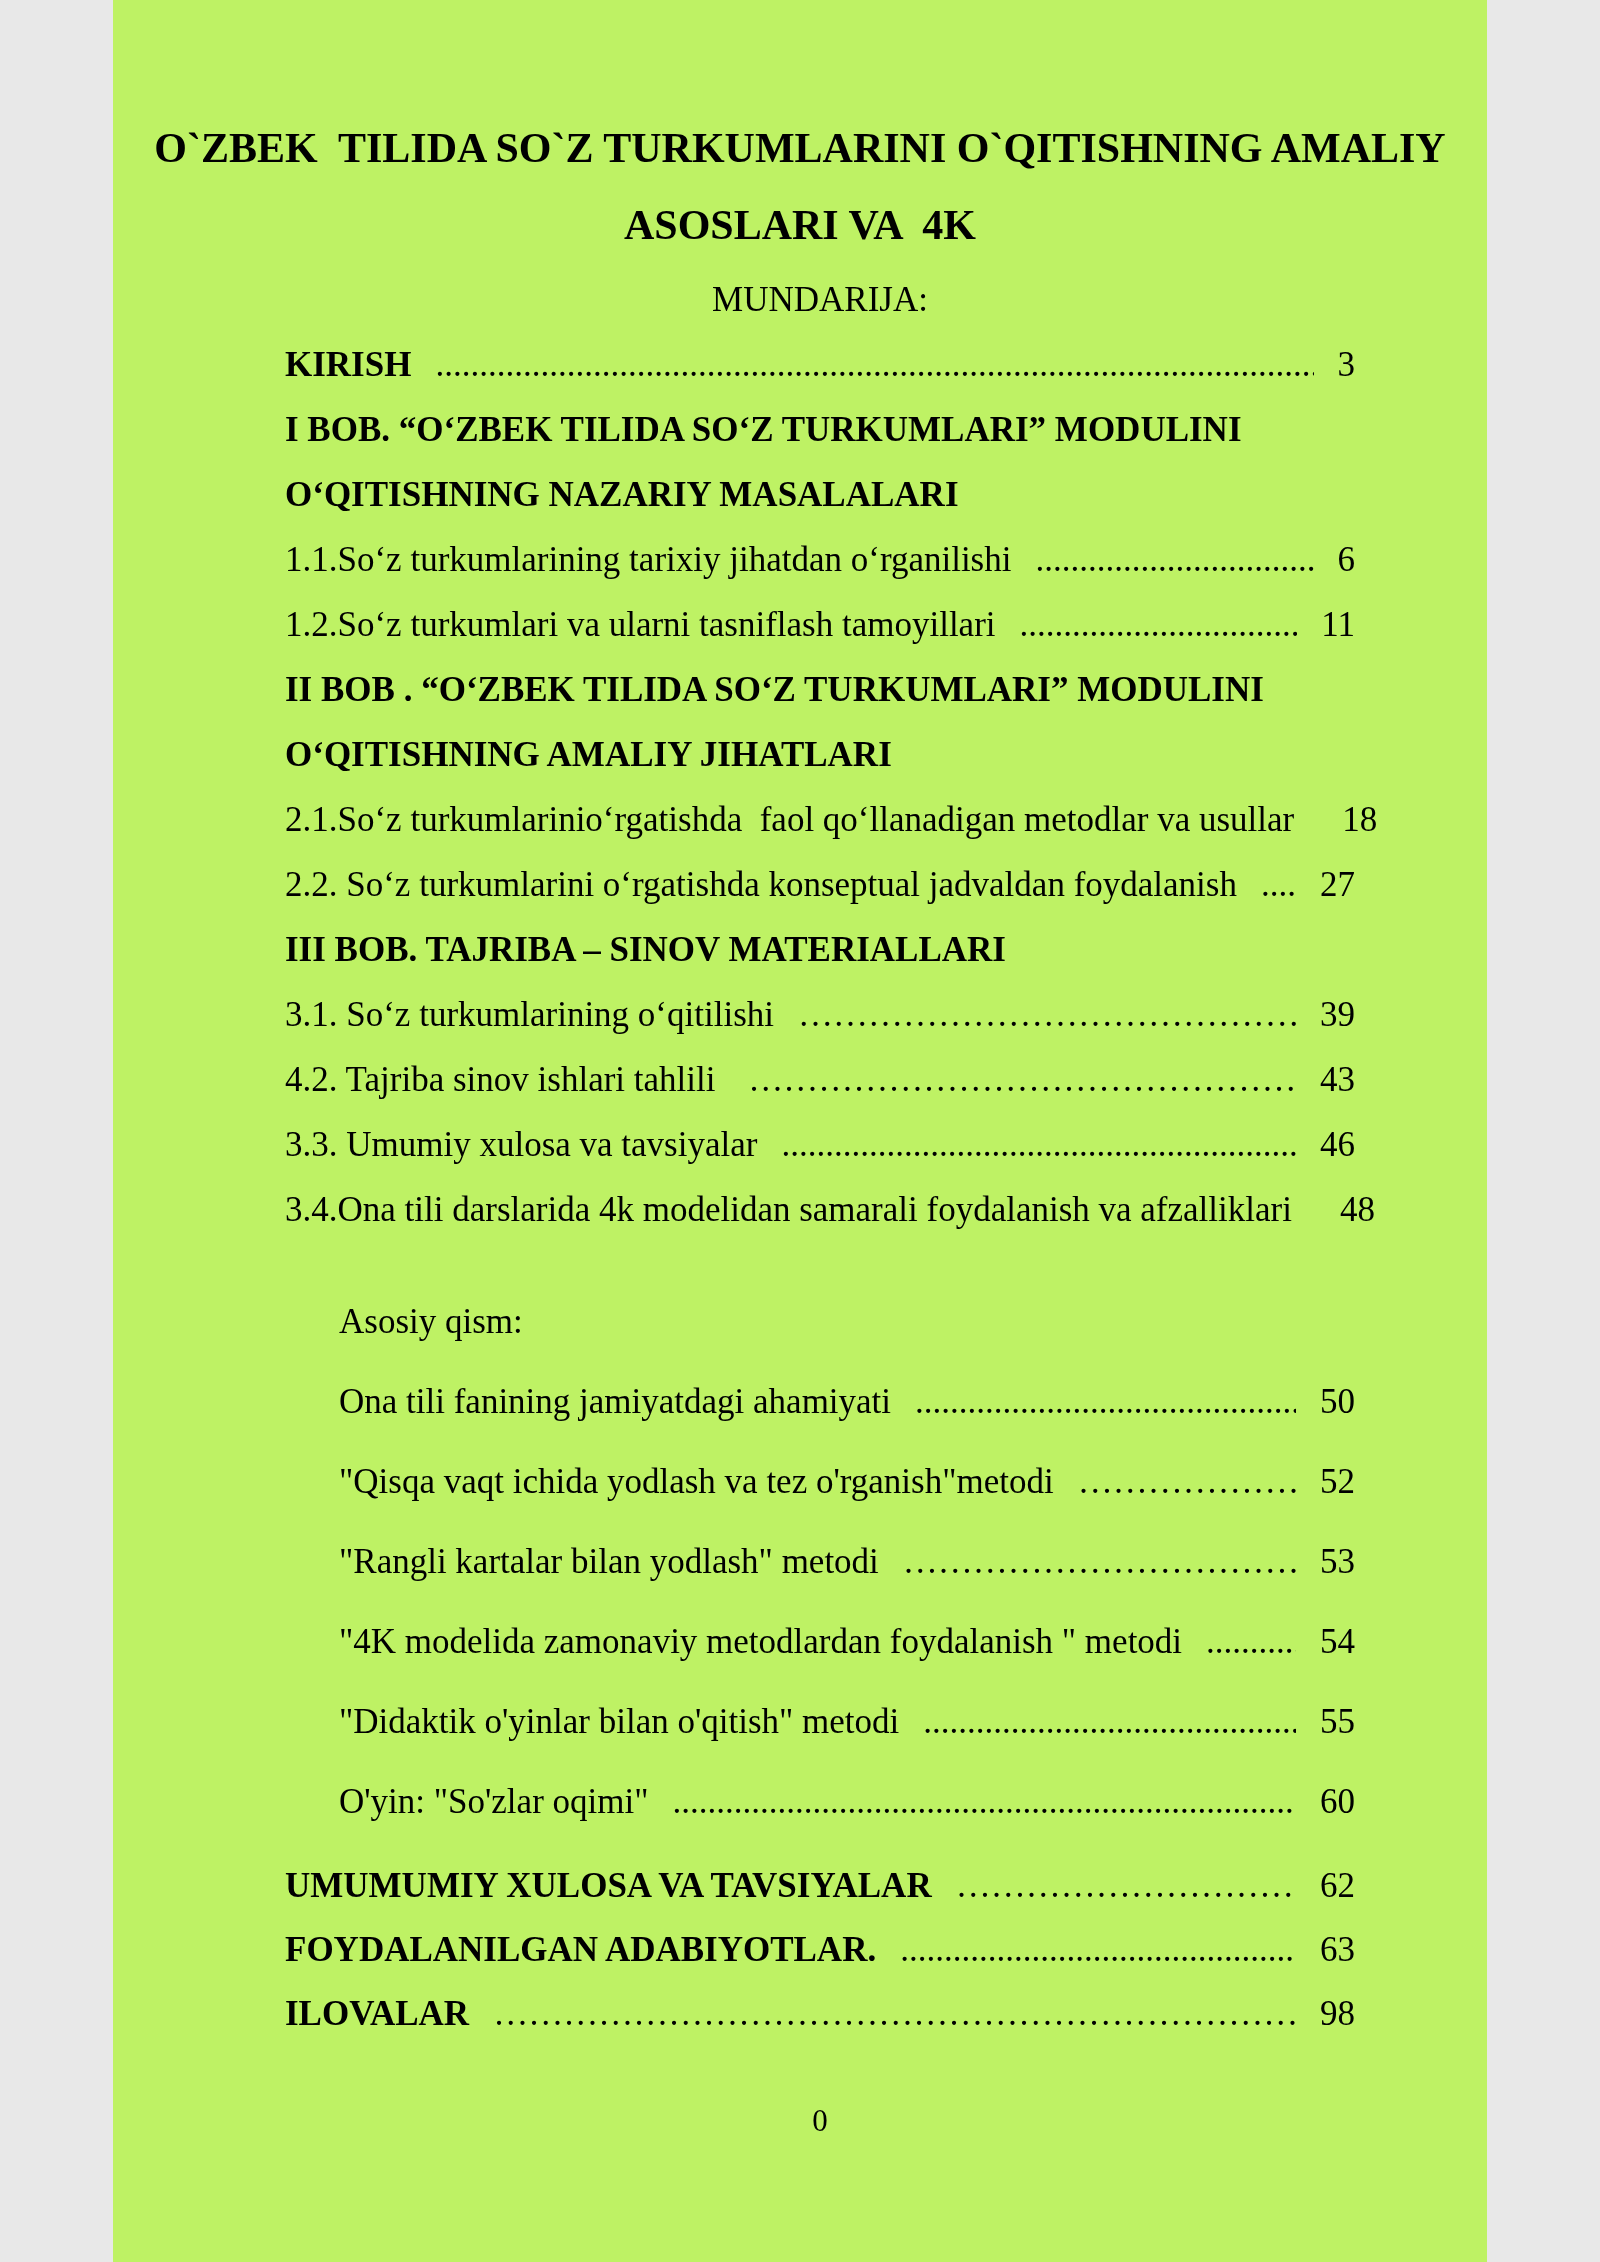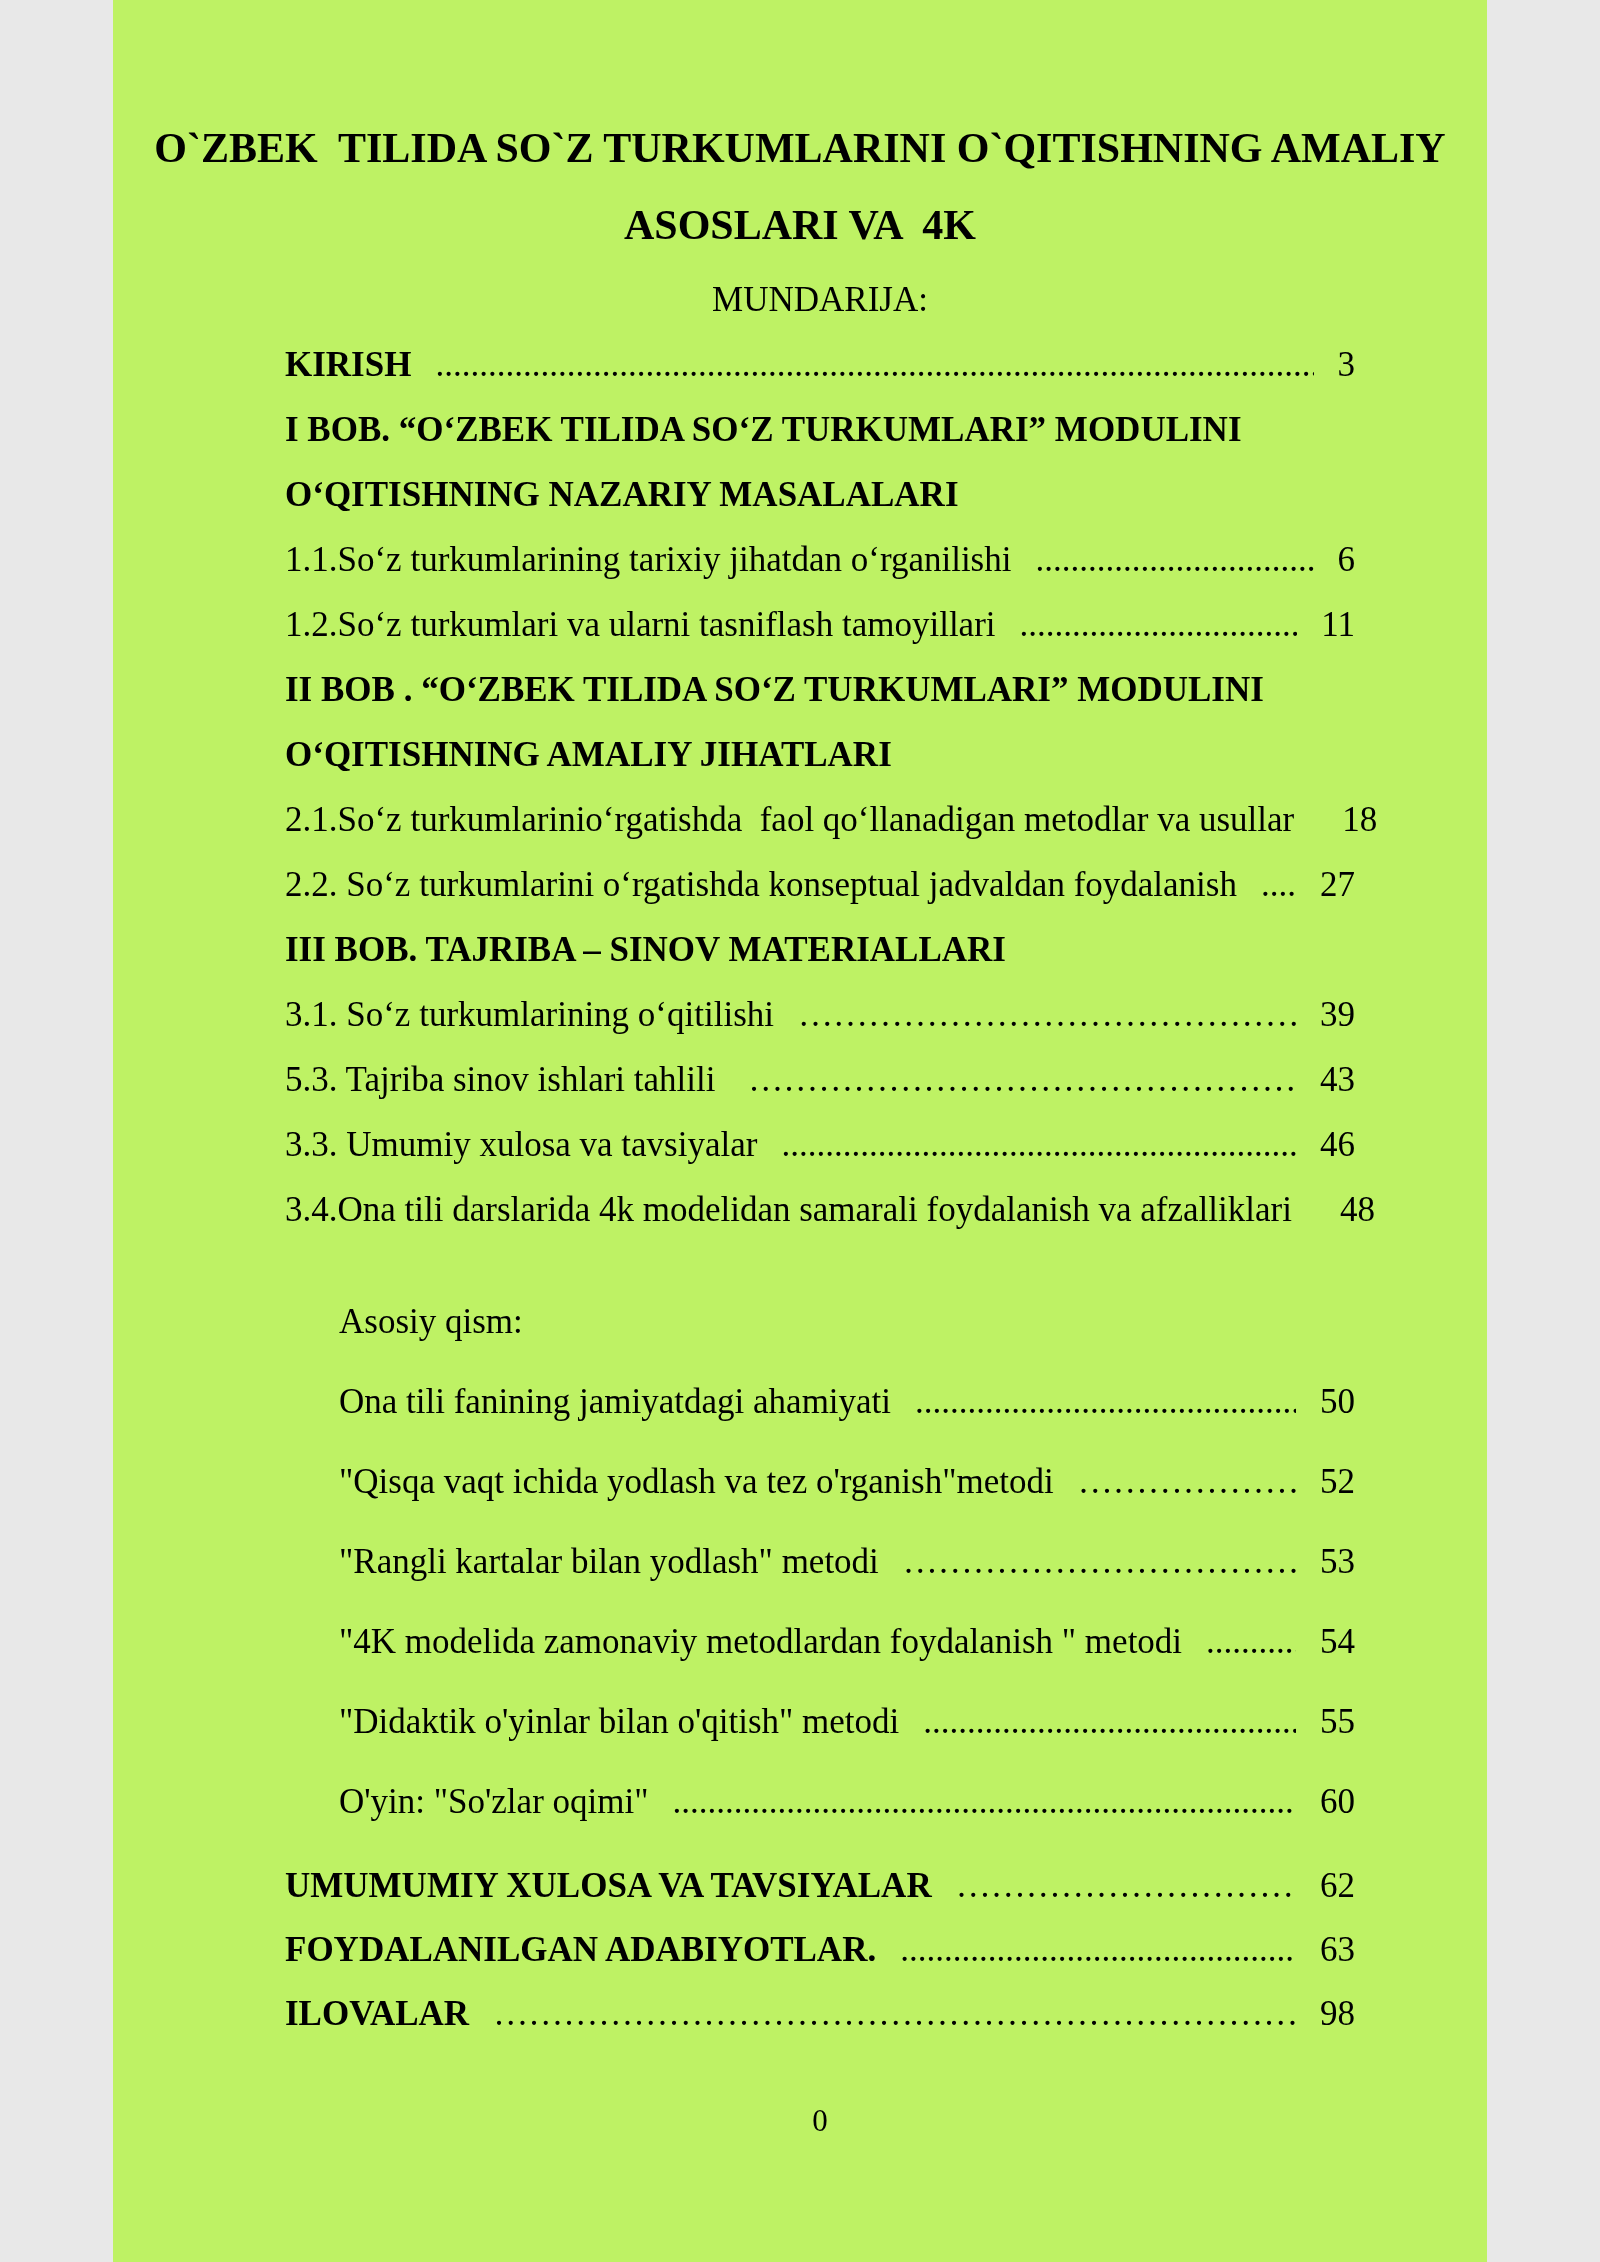--- a/index.html
+++ b/index.html
@@ -121,21 +121,21 @@
         <div class="row bold">
     <span class="label">III BOB. TAJRIBA – SINOV MATERIALLARI</span>
 
   </div>
         <div class="row">
     <span class="label">3.1. So‘z turkumlarining o‘qitilishi</span>
     <span class="leader">……………………………………………………………………………………………………………………</span>
     <span class="page-num">39</span>
   </div>
         <div class="row">
-    <span class="label">5.3. Tajriba sinov ishlari tahlili </span>
+    <span class="label">4.2. Tajriba sinov ishlari tahlili </span>
     <span class="leader">……………………………………………………………………………………………………………………</span>
     <span class="page-num">43</span>
   </div>
         <div class="row">
     <span class="label">3.3. Umumiy xulosa va tavsiyalar</span>
     <span class="leader">................................................................................................................................................................................................</span>
     <span class="page-num">46</span>
   </div>
         <div class="row">
     <span class="label">3.4.Ona tili darslarida 4k modelidan samarali foydalanish va afzalliklari</span>

